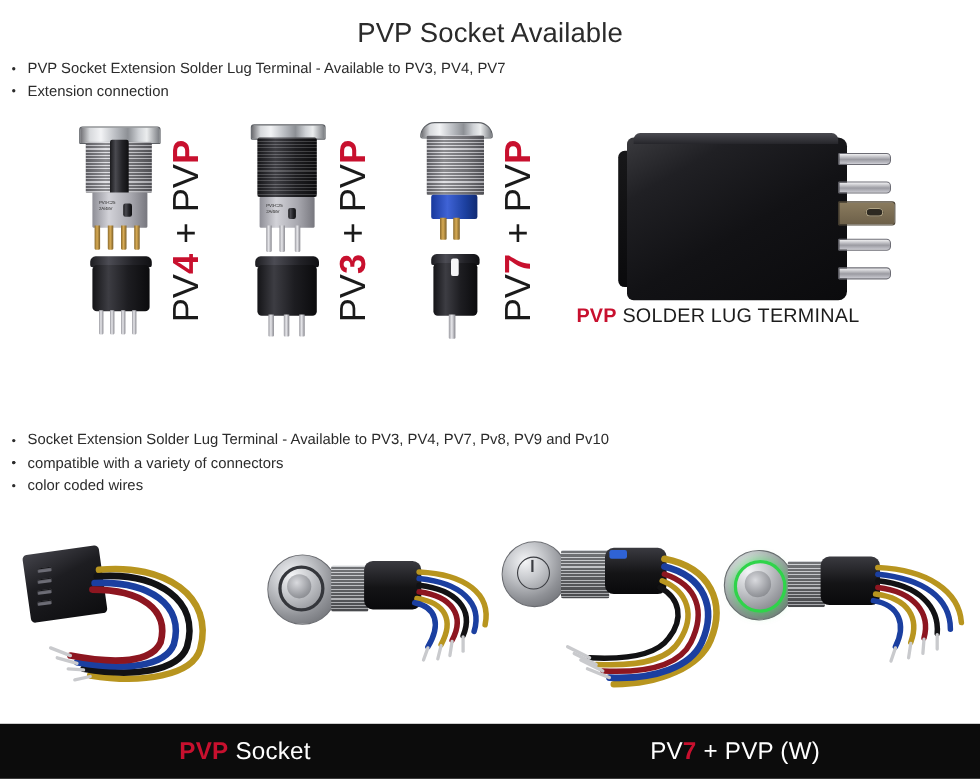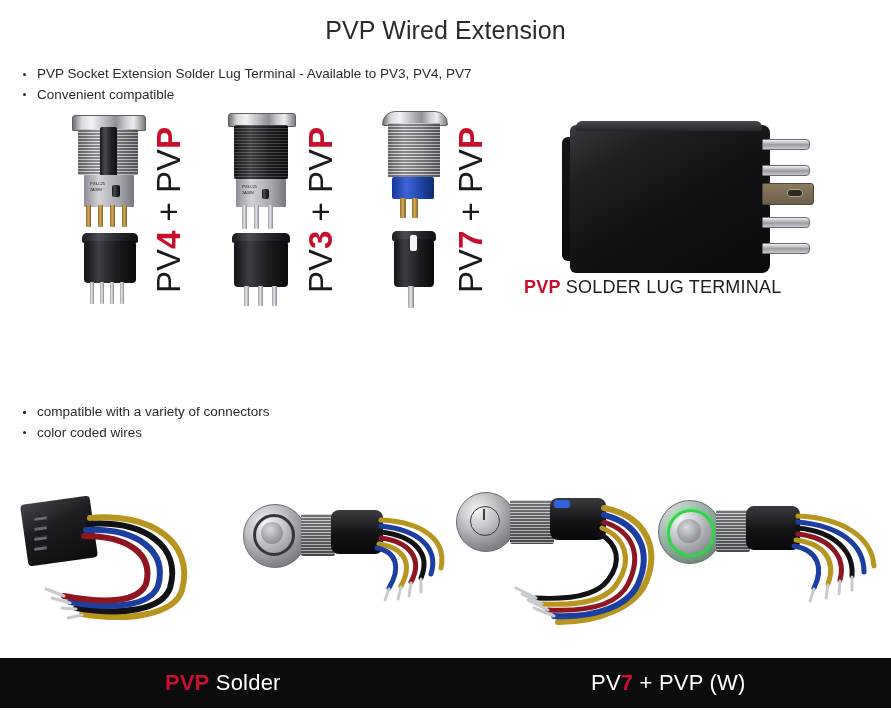--- a/index.html
+++ b/index.html
@@ -12,21 +12,21 @@
 
   
   .section-title{
     text-align:center;font-size:25px;font-weight:400;color:#2b2b2b;
     letter-spacing:.1px;line-height:1.1;
   }
   #title-1{position:absolute;left:0;top:17px;width:891px;}
   #title-2{position:absolute;left:0;top:352px;width:891px;}
 
   
-  .bullets{position:absolute;list-style:none;margin:12px;padding:0;}
+  .bullets{position:absolute;list-style:none;margin:0;padding:0;}
   .bullets li{
     position:relative;font-size:13.5px;color:#2b2b2b;line-height:20.5px;
     padding-left:25px;white-space:nowrap;
   }
   .bullets li .dot{
     position:absolute;left:11px;top:8.5px;width:3px;height:3px;
     background:#2b2b2b;border-radius:50%;
   }
   #bullets-1{left:0;top:52px;}
   #bullets-2{left:0;top:390px;}
@@ -177,30 +177,30 @@
     white-space:nowrap;
   }
   .bar-item .hl{color:#c8102e;font-weight:700;}
   .bar-item .hl-num{color:#c8102e;font-weight:700;}
 </style>
 </head>
 <body>
 
 <div class="page">
 
-  <div id="title-1" class="section-title">PVP Wired Extension</div>
+  <div id="title-1" class="section-title">PVP Socket Available</div>
 
   <ul id="bullets-1" class="bullets">
     <li>
       <span class="dot"></span>
       <span>PVP Socket Extension Solder Lug Terminal - Available to PV3, PV4, PV7</span>
     </li>
     <li>
       <span class="dot"></span>
-      <span>Convenient compatible</span>
+      <span>Extension connection</span>
     </li>
   </ul>
 
   <div class="top-row">
 
     <div class="combo" style="left:60px;width:120px;">
       <div class="sw">
 
         <div class="bezel chrome" style="left:12px;top:10px;width:72px;height:14px;"></div>
 
@@ -285,20 +285,24 @@
     <div class="lug-pin" style="left:200px;top:102px;width:46px;"></div>
     <div class="lug-pin" style="left:200px;top:128px;width:46px;"></div>
   </div>
 
   <div class="lug-caption">
     <span class="hl">PVP</span><span> SOLDER LUG TERMINAL</span>
   </div>
 
 
   <ul id="bullets-2" class="bullets">
+    <li>
+      <span class="dot"></span>
+      <span>Socket Extension Solder Lug Terminal - Available to PV3, PV4, PV7, Pv8, PV9 and Pv10</span>
+    </li>
     <li>
       <span class="dot"></span>
     </li>
     <li>
       <span class="dot"></span>
       <span>compatible with a variety of connectors</span>
     </li>
     <li>
       <span class="dot"></span>
       <span>color coded wires</span>
@@ -382,20 +386,20 @@
         <line x1="166" y1="107" x2="162" y2="119" stroke="#c9cacd" stroke-width="3" stroke-linecap="round"></line>
         <line x1="180" y1="103" x2="178" y2="116" stroke="#c9cacd" stroke-width="3" stroke-linecap="round"></line>
         <line x1="192" y1="99" x2="191" y2="112" stroke="#c9cacd" stroke-width="3" stroke-linecap="round"></line>
         <line x1="204" y1="95" x2="204" y2="108" stroke="#c9cacd" stroke-width="3" stroke-linecap="round"></line>
       </svg>
     </div>
   </div>
 
   <div class="bar">
     <div class="bar-item">
-      <span class="hl">PVP</span><span> Solder</span>
+      <span class="hl">PVP</span><span> Socket</span>
     </div>
     <div class="bar-item">
       <span>PV</span><span class="hl-num">7</span><span> + PVP (W)</span>
     </div>
   </div>
 
 </div>
 
 </body></html>

